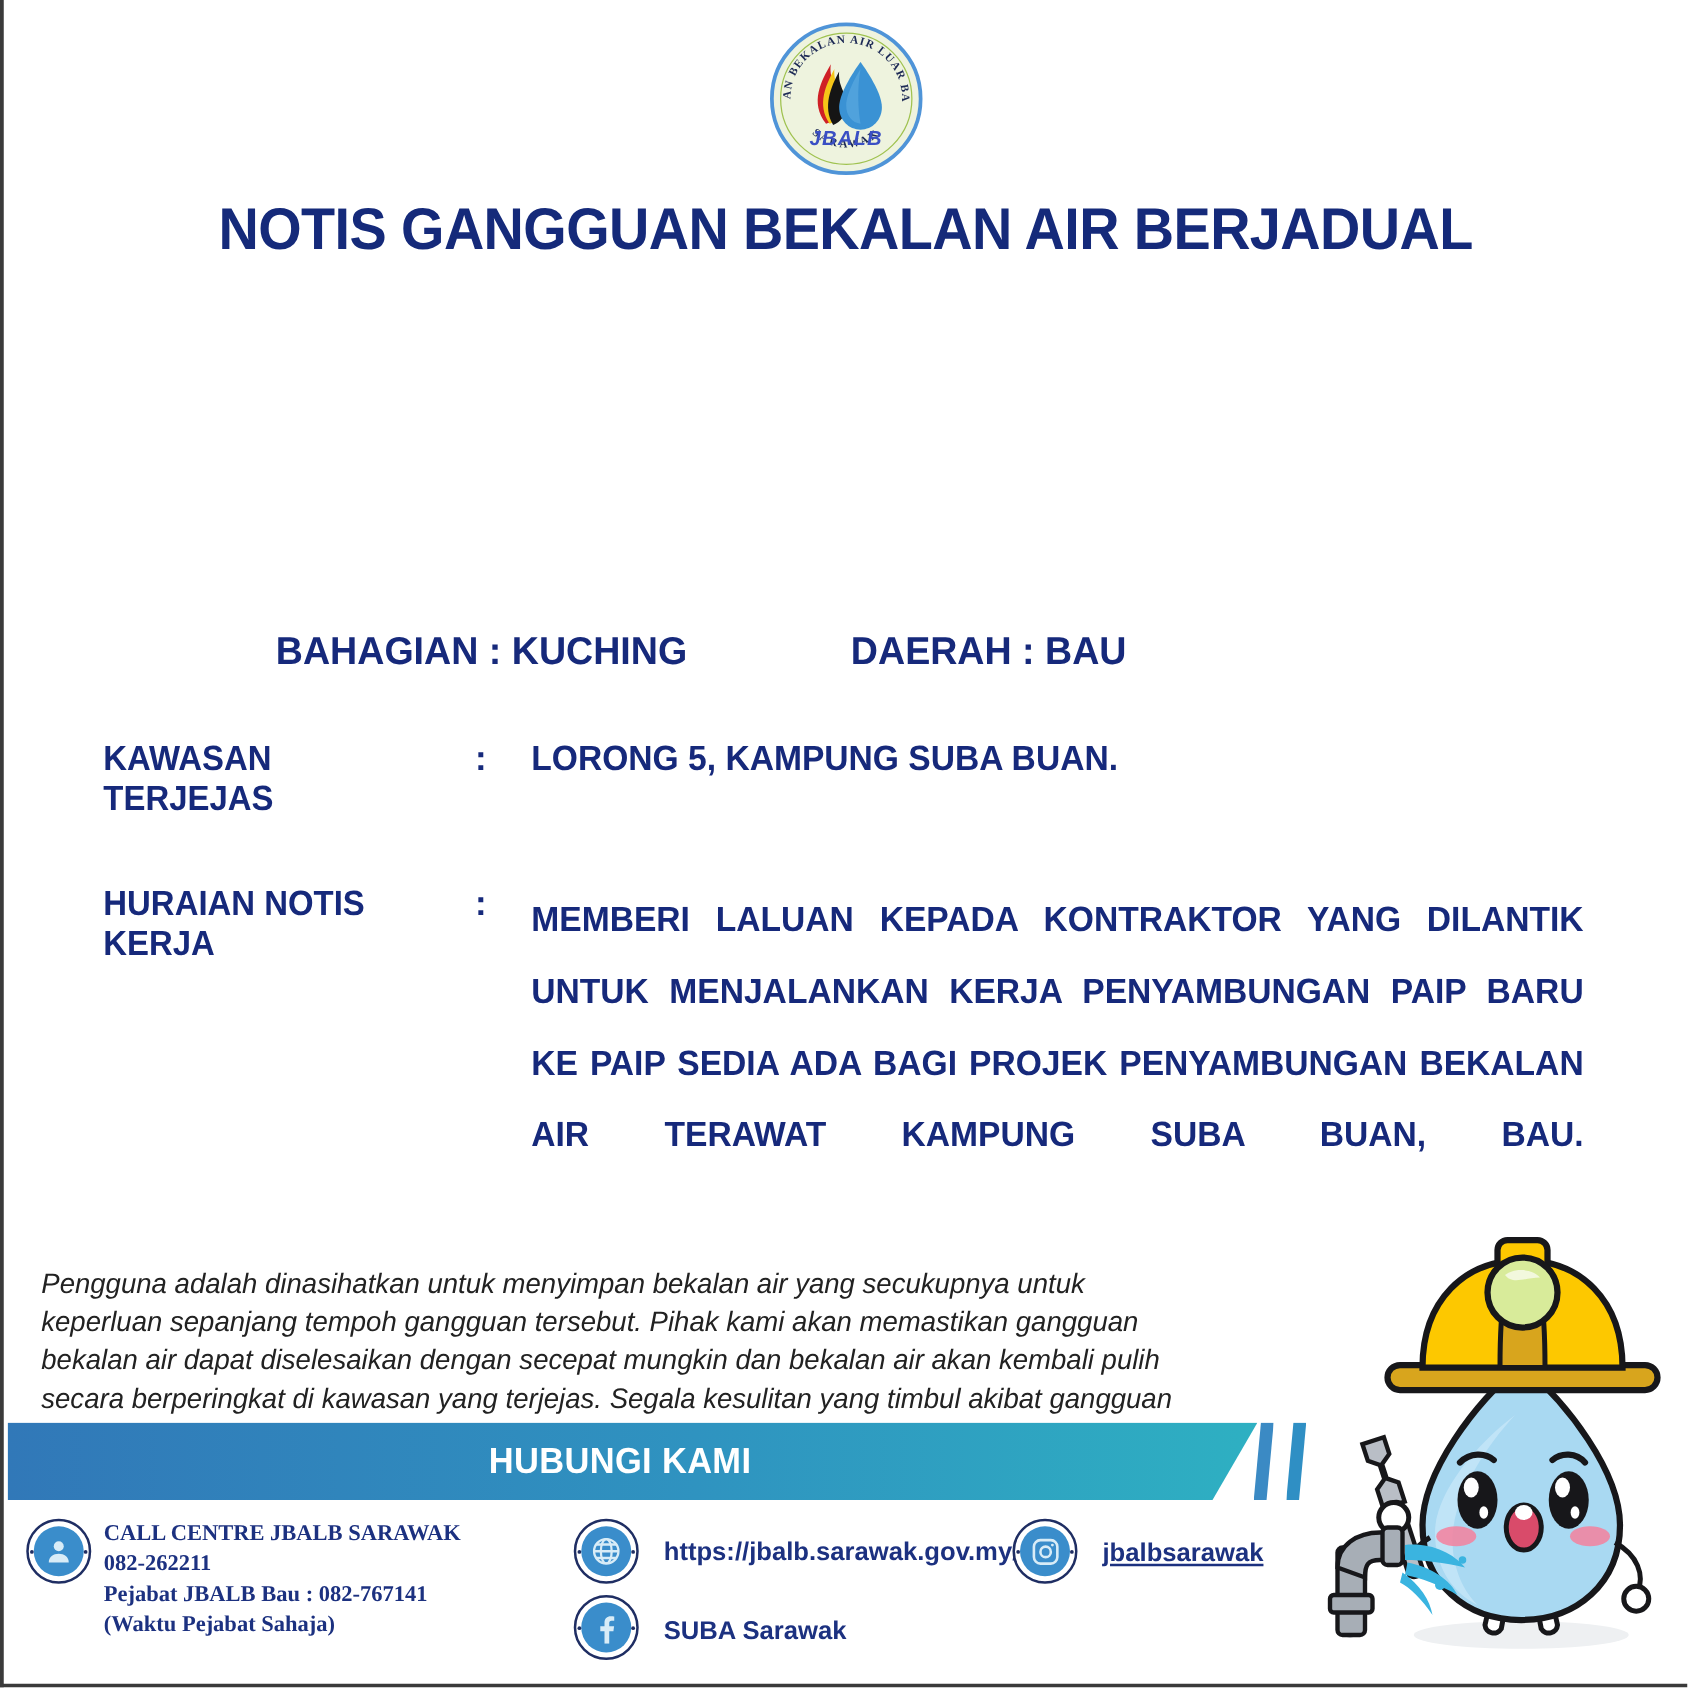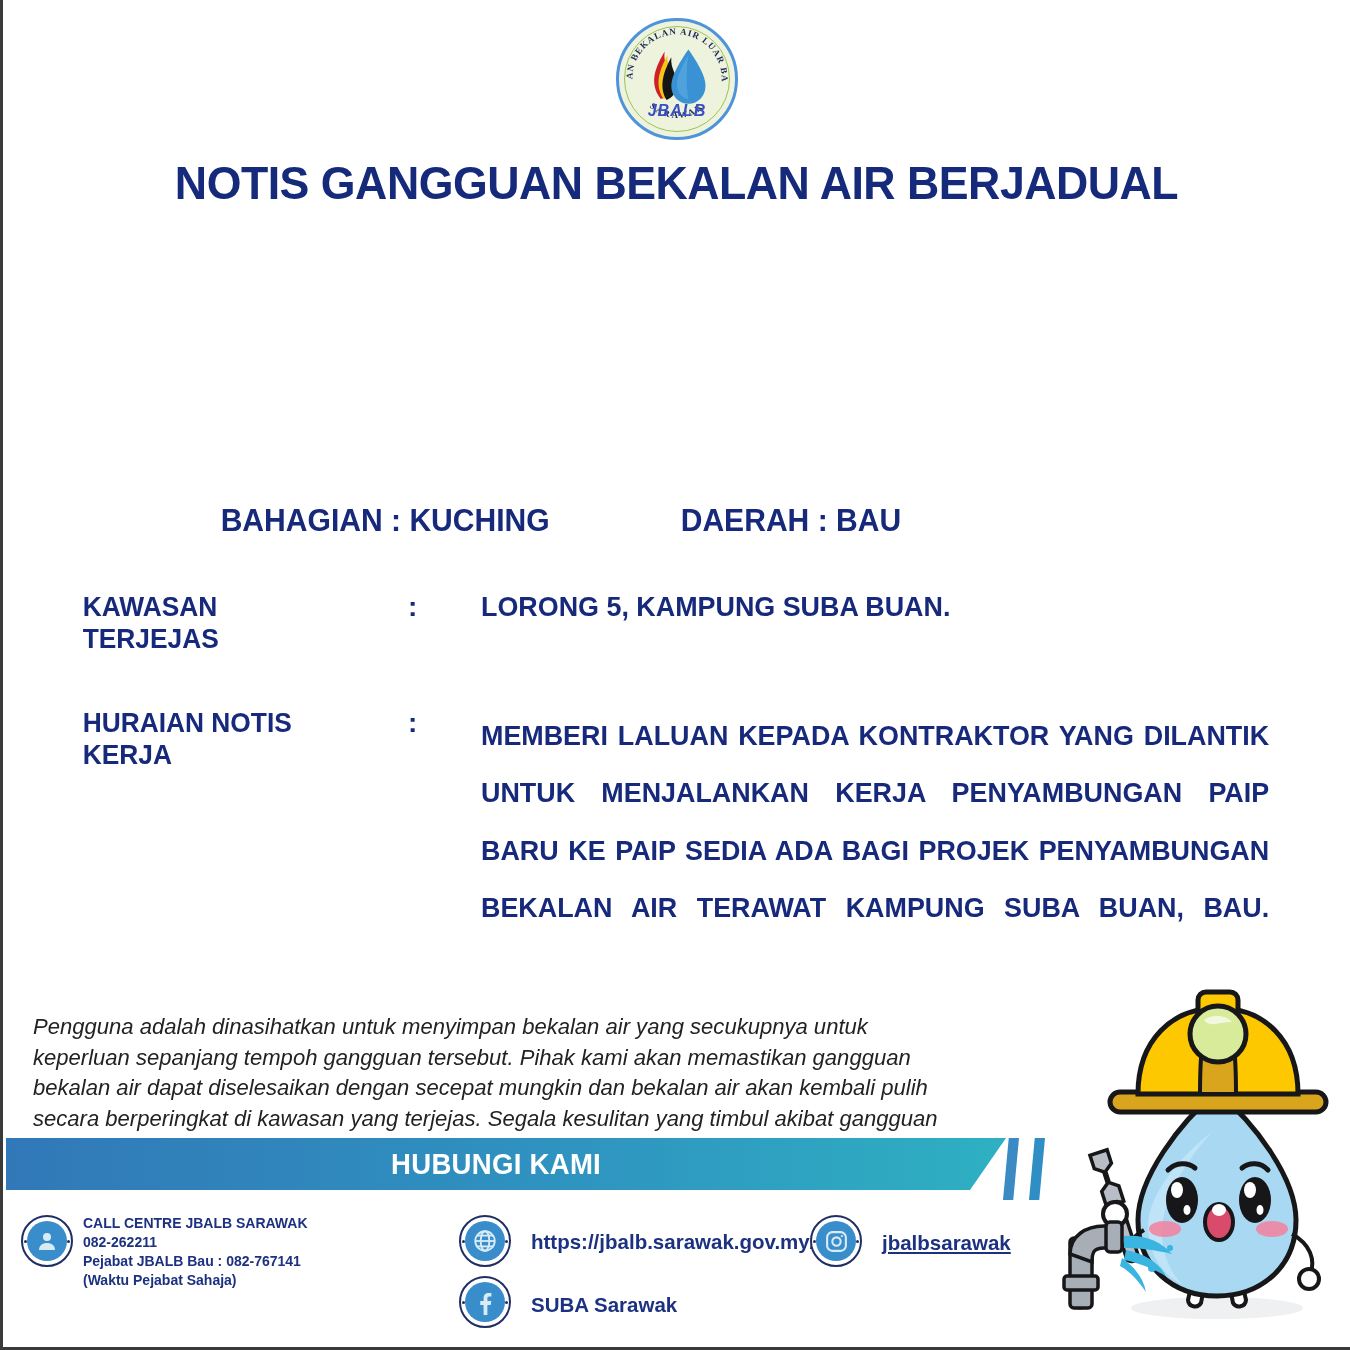--- a/index.html
+++ b/index.html
@@ -89,21 +89,20 @@
   }
   .region-row .gap { width: 135px; }
 
   .field-row {
     display: flex;
     align-items: flex-start;
     margin-top: 52px;
     color: #16297b;
     font-weight: bold;
     font-size: 28px;
-    gap: 28px;
   }
   .field-row .label {
     width: 365px;
     padding-left: 72px;
     flex: 0 0 auto;
     transform: scaleX(0.94);
     transform-origin: left center;
   }
   .field-row .colon { width: 45px; flex: 0 0 auto; }
   .field-row .value {
@@ -133,21 +132,21 @@
     line-height: 1.36;
     color: #222222;
     transform: scaleX(0.98);
     transform-origin: left top;
   }
 
   
   #contact-banner {
     position: absolute;
     left: 3px; top: 1138px;
-    width: 1000px; height: 52px;
+    width: 1000px; height: 62px;
     background: linear-gradient(90deg, #3178b8 0%, #2f93c0 55%, #2eb0c2 100%);
     clip-path: polygon(0 0, 100% 0, calc(100% - 36px) 100%, 0 100%);
     display: flex;
     align-items: center;
     justify-content: center;
   }
   #contact-banner .txt {
     color: #ffffff;
     font-weight: bold;
     font-size: 29px;
@@ -196,21 +195,21 @@
   .ctext {
     position: absolute;
     color: #1c3180;
     font-weight: bold;
     font-size: 20.5px;
     line-height: 1.35;
     white-space: pre-line;
   }
 
   #ic-call { left: 18px; top: 1px; }
-  #tx-call { left: 80px; top: 0px; font-size: 14px; }
+  #tx-call { left: 80px; top: 0px; font-size: 18px; font-family: Liberation Serif, serif; }
 
   #ic-web  { left: 456px; top: 1px; }
   #tx-web  { left: 528px; top: 14px; }
 
   #ic-fb   { left: 456px; top: 62px; }
   #tx-fb   { left: 528px; top: 77px; }
 
   #ic-ig   { left: 807px; top: 1px; }
   #tx-ig   { left: 879px; top: 15px; text-decoration: underline; }
 

